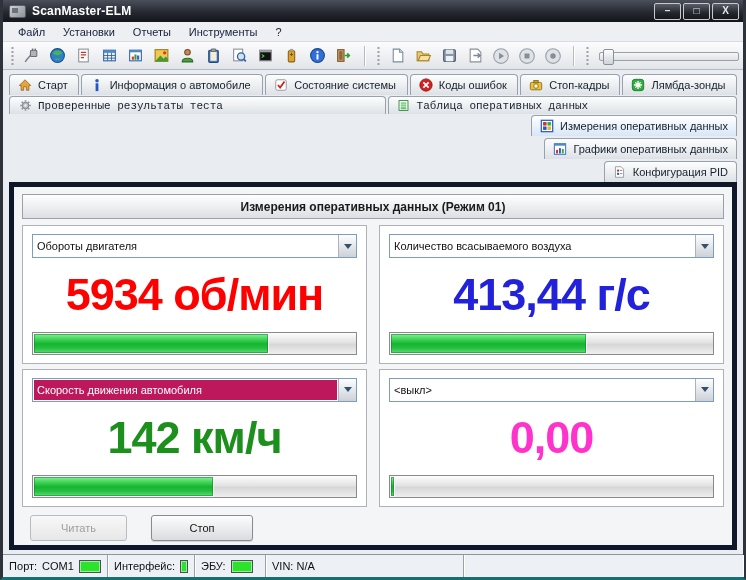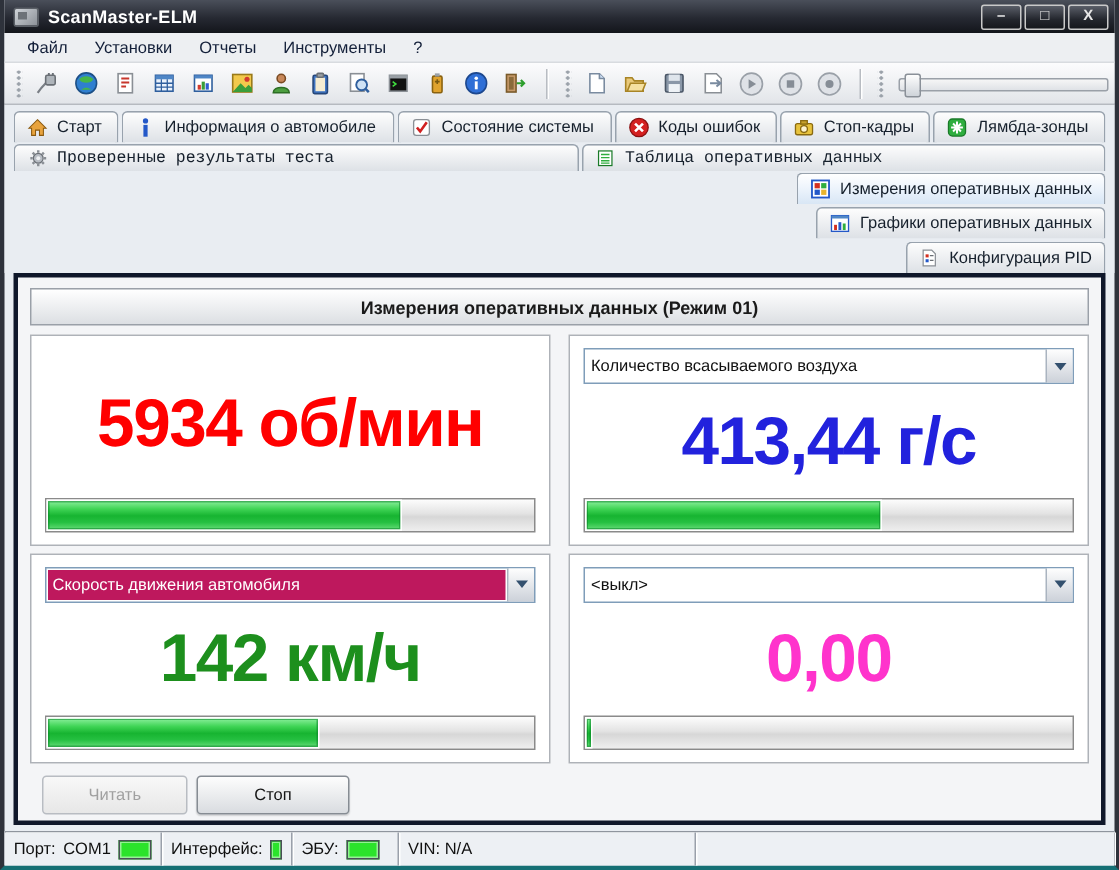--- a/index.html
+++ b/index.html
@@ -34,37 +34,37 @@
   .tabrow{display:flex;align-items:flex-end;gap:2px;}
   .tab{flex:1 1 auto;display:flex;align-items:center;justify-content:flex-start;gap:6px;
     height:20px;font-size:11px;color:#16202c;border:1px solid #98a2ad;border-bottom:none;
     border-radius:4px 4px 0 0;background:linear-gradient(180deg,#fdfdfd,#dde1e6);padding:0 8px;white-space:nowrap;cursor:default;}
   .tabrow.r2 .tab{height:17px;font-family:Liberation Mono, monospace;}
   .tabrow.r3 .tab{height:20px;}
   .tab.active{background:linear-gradient(180deg,#ffffff,#eaf2fb 55%,#d8e6f5);font-weight:normal;position:relative;z-index:2;}
   .ticon{display:inline-flex;width:14px;height:14px;align-items:center;justify-content:center;}
   .ticon svg{display:block;}
   
-  .content{flex:1 1 auto;margin:0 6px 4px 6px;border:3px solid #0f172a;background:#f4f5f7;
+  .content{flex:1 1 auto;margin:0 6px 4px 6px;border:5px solid #0f172a;background:#f4f5f7;
     display:flex;flex-direction:column;min-height:0;position:relative;z-index:1;}
   .hdrbar{margin:7px 8px 2px 8px;height:23px;border:1px solid #9aa0a8;background:linear-gradient(180deg,#ffffff,#dcdfe3);
     display:flex;align-items:center;justify-content:center;font-size:12px;font-weight:bold;color:#1a1a1a;}
   .panelgrid{flex:1 1 auto;display:grid;grid-template-columns:1fr 1fr;grid-template-rows:1fr 1fr;gap:5px 12px;margin:4px 8px;min-height:0;}
   .panel{background:#fff;border:1px solid #aeb2b8;display:flex;flex-direction:column;padding:8px 9px;min-height:0;}
   .combo{height:22px;flex:0 0 22px;display:flex;border:1px solid #7f9db9;background:#fff;}
   .combo .cval{flex:1;display:flex;align-items:center;padding:0 4px;font-size:11px;color:#111;overflow:hidden;}
   .combo.dark .cval{background:#be185d;color:#fff;margin:1px;padding:0 3px;}
   .combo .cbtn{flex:0 0 17px;border-left:1px solid #aab4c0;background:linear-gradient(180deg,#fefefe,#ccd1d9);display:flex;align-items:center;justify-content:center;}
   .combo .cbtn:after{content:"";width:0;height:0;border-left:4px solid transparent;border-right:4px solid transparent;border-top:5px solid #33506e;}
   .bigval{flex:1 1 auto;display:flex;align-items:center;justify-content:center;font-size:45px;font-weight:bold;letter-spacing:-1px;min-height:0;}
   .pbar{height:21px;flex:0 0 21px;border:1px solid #8a8a8a;background:linear-gradient(180deg,#fdfdfd,#e3e3e3 45%,#d7d7d7 55%,#efefef);padding:0;}
   .pfill{height:100%;box-sizing:border-box;border:1px solid #fff;
     background:linear-gradient(180deg,#8aef9c 0%,#3fd455 28%,#17b431 52%,#25c041 75%,#63dc76 100%);
     box-shadow:inset 0 0 0 1px rgba(10,130,40,.55);}
-  .btnrow{flex:0 0 34px;display:flex;align-items:center;gap:6px;padding-left:16px;}
+  .btnrow{flex:0 0 34px;display:flex;align-items:center;gap:24px;padding-left:16px;}
   .btn{height:24px;border-radius:3px;font-size:11px;display:flex;align-items:center;justify-content:center;cursor:default;}
   .btn.read{width:95px;border:1px solid #b8bcc2;background:linear-gradient(180deg,#f8f8f8,#e7e7e7);color:#a0a0a0;}
   .btn.stop{width:100px;border:1px solid #868c93;background:linear-gradient(180deg,#fdfdfd,#d9dce0);color:#141414;box-shadow:0 1px 1px rgba(0,0,0,.15);}
   
   .statusbar{flex:0 0 22px;background:#edf0f4;border-top:1px solid #8f959e;display:flex;align-items:stretch;font-size:11px;color:#101010;}
   .sseg{display:flex;align-items:center;gap:5px;padding:0 6px;border-right:1px solid #9aa0aa;box-shadow:1px 0 0 #fff;white-space:nowrap;overflow:hidden;}
   .led{width:20px;height:11px;border:1px solid #4a4f57;box-shadow:inset 0 0 0 1px rgba(255,255,255,.5);}
 </style>
 </head>
 <body>
@@ -353,20 +353,24 @@
       </span>
     </div>
   </div>
 
   <div class="content">
     <div class="hdrbar">Измерения оперативных данных (Режим 01)</div>
 
     <div class="panelgrid">
 
       <div class="panel">
+        <div class="combo">
+          <span class="cval">Обороты двигателя</span>
+          <span class="cbtn"></span>
+        </div>
         <div class="bigval" style="color:#ff0000">5934 об/мин</div>
         <div class="pbar">
           <div class="pfill" style="width: 73%;"></div>
         </div>
       </div>
 
       <div class="panel">
         <div class="combo">
           <span class="cval">Количество всасываемого воздуха</span>
           <span class="cbtn"></span>

